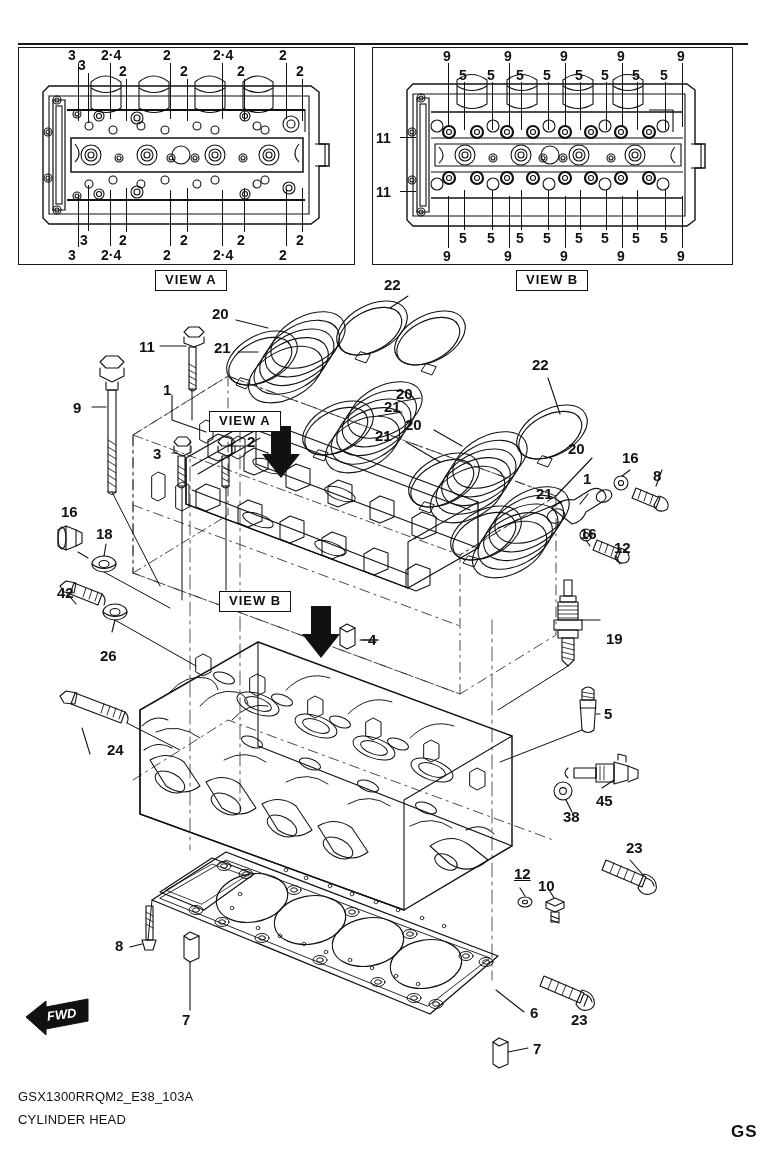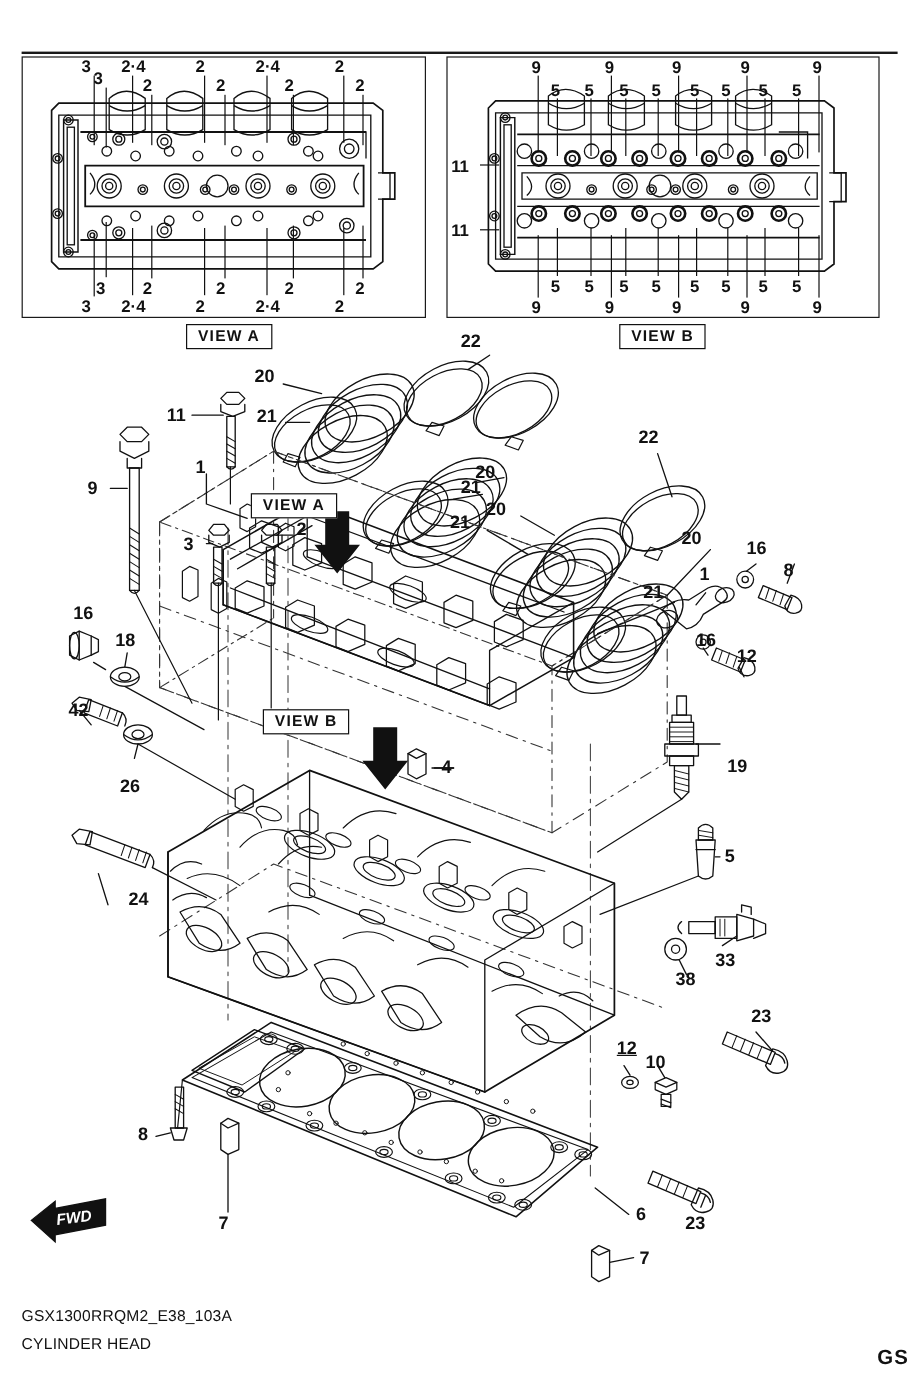--- a/index.html
+++ b/index.html
@@ -985,21 +985,21 @@
   <div class="cn big" style="left:384px;top:399px;">21</div>
   <div class="cn big" style="left:375px;top:428px;">21</div>
   <div class="cn big" style="left:536px;top:486px;">21</div>
   <div class="cn big" style="left:384px;top:277px;">22</div>
   <div class="cn big" style="left:532px;top:357px;">22</div>
   <div class="cn big" style="left:626px;top:840px;">23</div>
   <div class="cn big" style="left:571px;top:1012px;">23</div>
   <div class="cn big" style="left:75px;top:742px;margin-left:32px;">24</div>
   <div class="cn big" style="left:57px;top:585px;">42</div>
   <div class="cn big" style="left:100px;top:648px;">26</div>
-  <div class="cn big" style="left:596px;top:793px;">33</div>
+  <div class="cn big" style="left:596px;top:793px;">45</div>
   <div class="cn big" style="left:563px;top:809px;">38</div>
 
   <svg id="fwd" viewBox="0 0 72 40">
     <path d="M4 22 L24 6 L24 12 L66 4 L66 26 L24 34 L24 40 Z" fill="#111" stroke="#111" stroke-width="1"></path>
     <text x="40" y="24" text-anchor="middle" fill="#fff" font-family="Liberation Sans, sans-serif" font-size="13" font-weight="bold" font-style="italic" transform="rotate(-7 40 22)">FWD</text>
   </svg>
 
   <div class="caption" id="cap-code">GSX1300RRQM2_E38_103A</div>
   <div class="caption" id="cap-name">CYLINDER HEAD</div>
   <div id="brand">GS</div>

